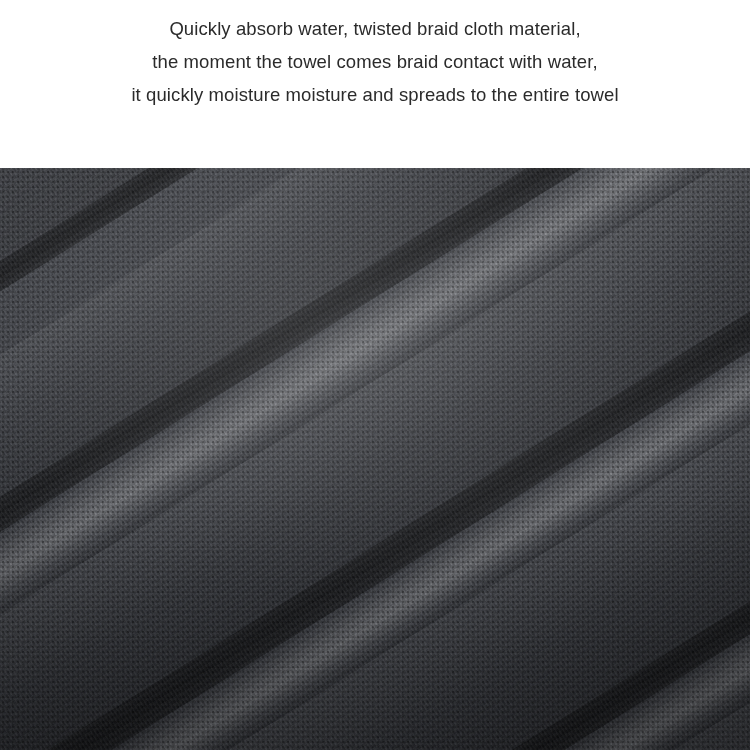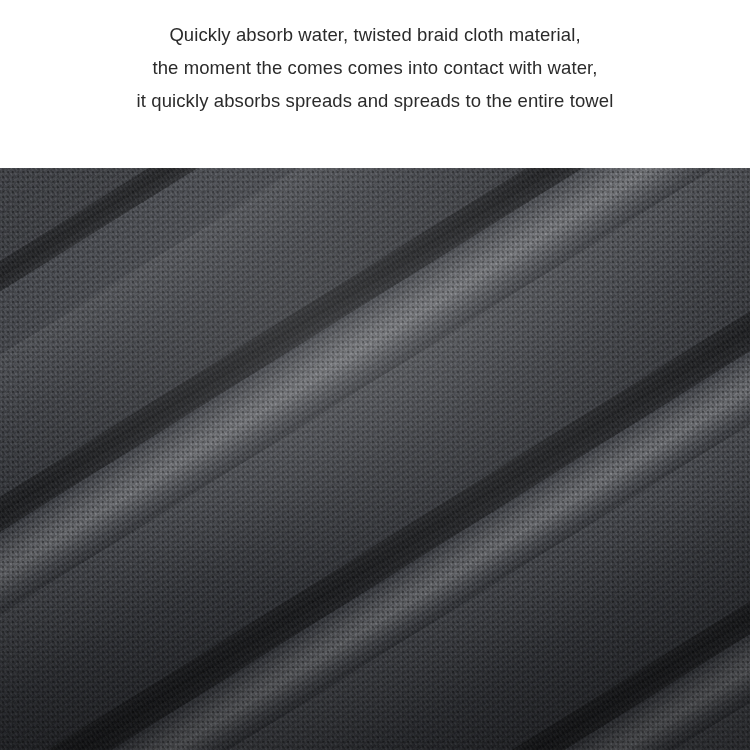--- a/index.html
+++ b/index.html
@@ -21,21 +21,21 @@
     overflow: hidden;
   }
 
   
   .caption {
     position: absolute;
     top: 0;
     left: 0;
     width: 750px;
     height: 168px;
-    padding-top: 18px;
+    padding-top: 12px;
     box-sizing: border-box;
     text-align: center;
     color: #2b2b2b;
     font-size: 18.5px;
     line-height: 33px;
     letter-spacing: 0.1px;
   }
   .caption-line {
     display: block;
     white-space: nowrap;
@@ -154,22 +154,22 @@
       rgba(0,0,0,0.14) 100%);
   }
 </style>
 </head>
 <body>
 
 <div class="page">
 
   <div class="caption">
     <span class="caption-line">Quickly absorb water, twisted braid cloth material,</span>
-    <span class="caption-line">the moment the comes comes into contact with water,</span>
-    <span class="caption-line">it quickly absorbs spreads and spreads to the entire towel</span>
+    <span class="caption-line">the moment the towel comes braid contact with water,</span>
+    <span class="caption-line">it quickly moisture moisture and spreads to the entire towel</span>
   </div>
 
   <div class="photo">
     <div class="photo-base"></div>
 
     <div class="bands">
       <div class="band panel" style="top:0px;   height:300px;"></div>
       <div class="band crease" style="top:300px; height:26px;"></div>
       <div class="band ridge" style="top" :0=""></div>
       <div class="band panel" style="top:380px; height:120px;"></div>

